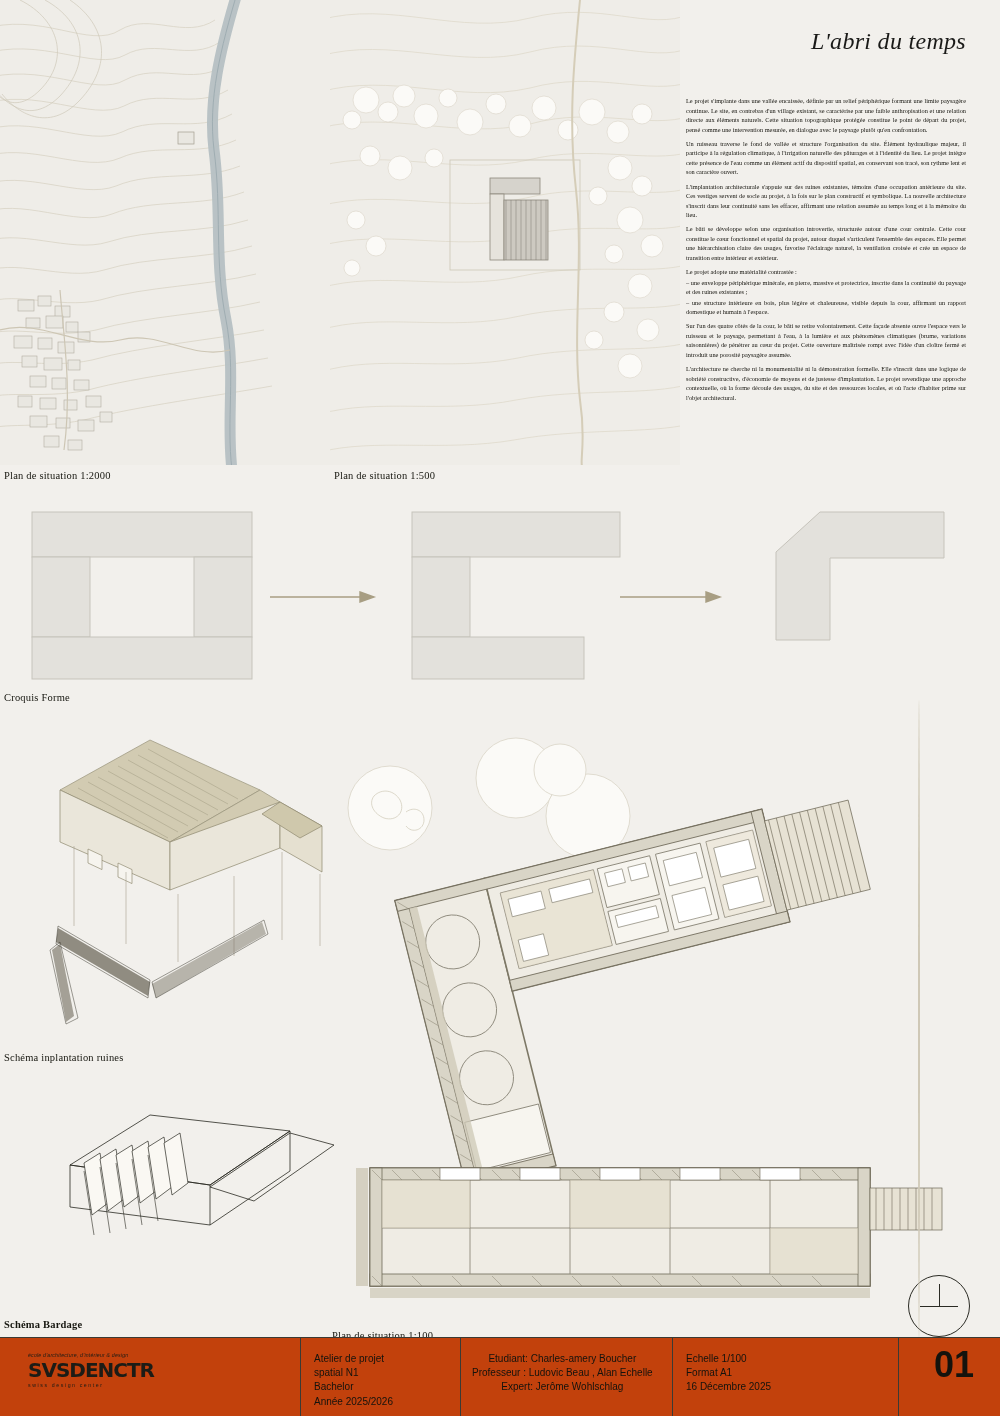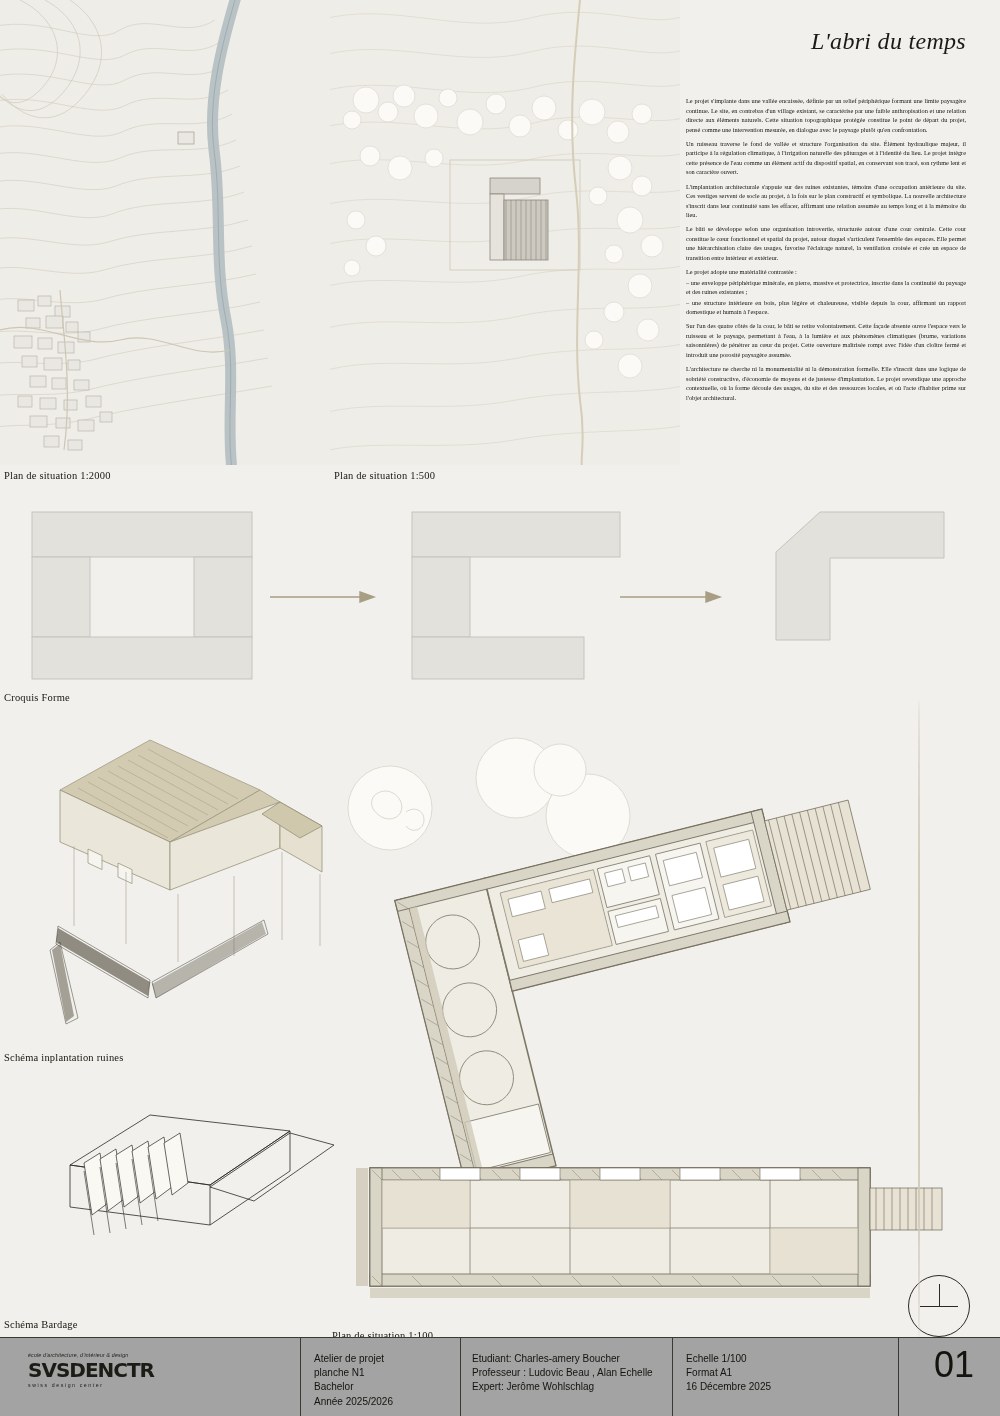--- a/index.html
+++ b/index.html
@@ -44,30 +44,30 @@
   
   .axo{position:absolute;left:30px;top:730px;width:300px;height:330px;}
   .bardage{position:absolute;left:40px;top:1075px;width:300px;height:250px;}
 
   
   .plan100{position:absolute;left:320px;top:720px;width:660px;height:620px;}
 
   
   .footer{
     position:absolute;left:0;bottom:0;width:1000px;height:78px;
-    border-top:1px solid #3a3a34;background:#a3a3a3;
+    border-top:1px solid #3a3a34;background:#c2410c;
     font-family:"Liberation Sans", sans-serif;
   }
   .fcol{position:absolute;top:14px;font-size:10px;line-height:1.42;color:#14130d;}
   .logo-box{position:absolute;left:28px;top:14px;width:170px;height:50px;}
   .logo-top{font-size:5.2px;letter-spacing:.2px;color:#1c1c16;font-style:italic;}
   .logo-main{font-size:20px;font-weight:bold;letter-spacing:-1px;color:#1c1c16;font-family:"DejaVu Sans", sans-serif;}
   .logo-sub{font-size:5.2px;letter-spacing:1.6px;color:#1c1c16;}
   .pagenum{
-    position:absolute;right:26px;top:6px;font-size:36px;font-weight:normal;
+    position:absolute;right:26px;top:6px;font-size:36px;font-weight:bold;
     font-family:"Liberation Sans", sans-serif;color:#14130d;
   }
   .vline{position:absolute;top:0;bottom:0;width:1px;background:#3a3a34;}
 
   .northmark{position:absolute;right:30px;top:1275px;width:60px;height:60px;border:1px solid #2b2b24;border-radius:50%;}
   .northmark:before{content:"";position:absolute;left:50%;top:8px;width:1px;height:22px;background:#2b2b24;}
   .northmark:after{content:"";position:absolute;left:18%;top:50%;width:64%;height:1px;background:#2b2b24;}
 
   .rightpath{position:absolute;right:80px;top:700px;width:2px;height:640px;background:#cfc8b6;border-radius:50%;}
 </style>
@@ -347,21 +347,21 @@
         <line x1="44" y1="96" x2="54" y2="160"></line>
         <line x1="60" y1="92" x2="70" y2="158"></line>
         <line x1="76" y1="88" x2="86" y2="154"></line>
         <line x1="92" y1="84" x2="102" y2="150"></line>
         <line x1="108" y1="80" x2="118" y2="146"></line>
       </g>
       <g stroke="#2a2a22" stroke-width="0.8" fill="none">
         <polygon points="170,112 250,58 294,70 214,126"></polygon>
       </g>
     </svg>
-    <div class="caption" style="left:-36px;top:244px;">Schéma Bardage</div>
+    <div class="caption" style="left:-36px;top:244px;font-weight:bold;">Schéma Bardage</div>
   </div>
 
   <div class="plan100">
     <svg width="660" height="620" viewBox="0 0 660 620">
 
       <g fill="#fbfaf7" stroke="#d9d4c7" stroke-width="0.8">
         <circle cx="70" cy="88" r="42"></circle>
         <circle cx="196" cy="58" r="40"></circle>
         <circle cx="268" cy="96" r="42"></circle>
         <circle cx="240" cy="50" r="26"></circle>
@@ -556,26 +556,26 @@
     <div class="vline" style="left:898px;"></div>
 
     <div class="logo-box">
       <div class="logo-top">école d'architecture, d'intérieur &amp; design</div>
       <div class="logo-main">SVSDENCTR</div>
       <div class="logo-sub">swiss design center</div>
     </div>
 
     <div class="fcol" style="left:314px;">
       <div>Atelier de projet</div>
-      <div>planche N1</div>
+      <div>spatial N1</div>
       <div>Bachelor</div>
       <div>Année 2025/2026</div>
     </div>
 
-    <div class="fcol" style="left:472px;">
+    <div class="fcol" style="left:472px;text-align:center;">
       <div>Etudiant: Charles-amery Boucher</div>
       <div>Professeur : Ludovic Beau , Alan Echelle</div>
       <div>Expert: Jerôme Wohlschlag</div>
     </div>
 
     <div class="fcol" style="left:686px;">
       <div>Echelle 1/100</div>
       <div>Format A1</div>
       <div>16 Décembre 2025</div>
     </div>

